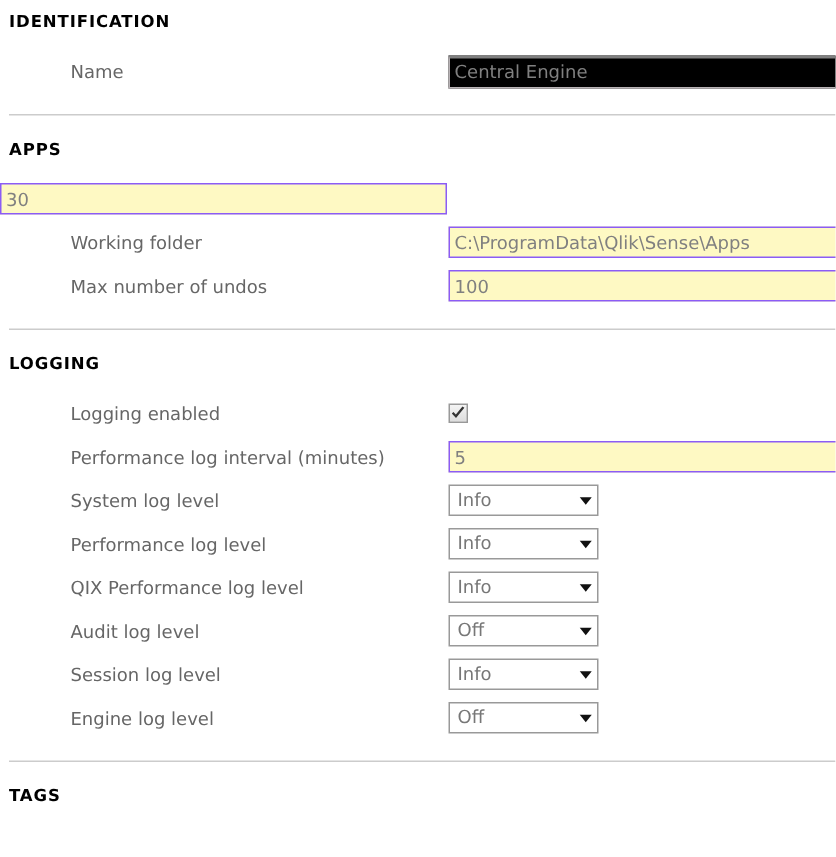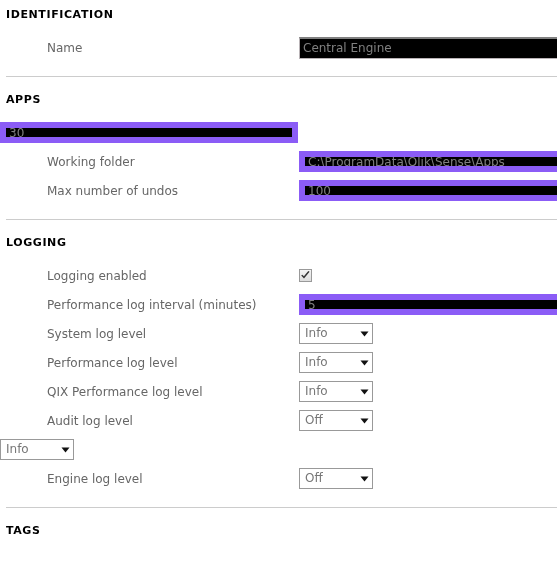--- a/index.html
+++ b/index.html
@@ -61,23 +61,23 @@
   }
   .row-control {
     flex: 1 1 auto;
     display: flex;
     align-items: center;
     position: relative;
   }
 
   
   .txt {
-    border: 6px solid #8b5cf6;
+    border: 1px solid #8b5cf6;
     border-radius: 0;
-    background: #000000;
+    background: #fef9c3;
     color: #808080;
     font-family: "DejaVu Sans", "Liberation Sans", sans-serif;
     font-size: 12px;
     height: 21px;
     line-height: 19px;
     padding: 0 3px;
     width: 298px;
     outline: none;
     display: block;
   }
@@ -85,21 +85,21 @@
     background: #000000;
     border: 1px solid #b9b3b6;
     border-top: 2px solid #808080;
     color: #808080;
     height: 22px;
   }
 
   
   .sel {
     position: relative;
-    width: 74px;
+    width: 100px;
     height: 21px;
     border: 1px solid #999999;
     background: #ffffff;
     display: flex;
     align-items: flex-end;
     cursor: default;
   }
   .sel-value {
     font-size: 12px;
     color: #777777;
@@ -264,20 +264,21 @@
         <span class="sel-arrow">
           <svg width="9" height="6" viewBox="0 0 9 6">
               <path d="M0.5 0.5 L8.5 0.5 L4.5 5.5 Z" fill="#111111"></path>
             </svg>
         </span>
       </div>
     </div>
   </div>
 
   <div class="row">
+    <div class="row-label">Session log level</div>
     <div class="row-control">
       <div class="sel">
         <span class="sel-value">Info</span>
         <span class="sel-arrow">
           <svg width="9" height="6" viewBox="0 0 9 6">
               <path d="M0.5 0.5 L8.5 0.5 L4.5 5.5 Z" fill="#111111"></path>
             </svg>
         </span>
       </div>
     </div>

